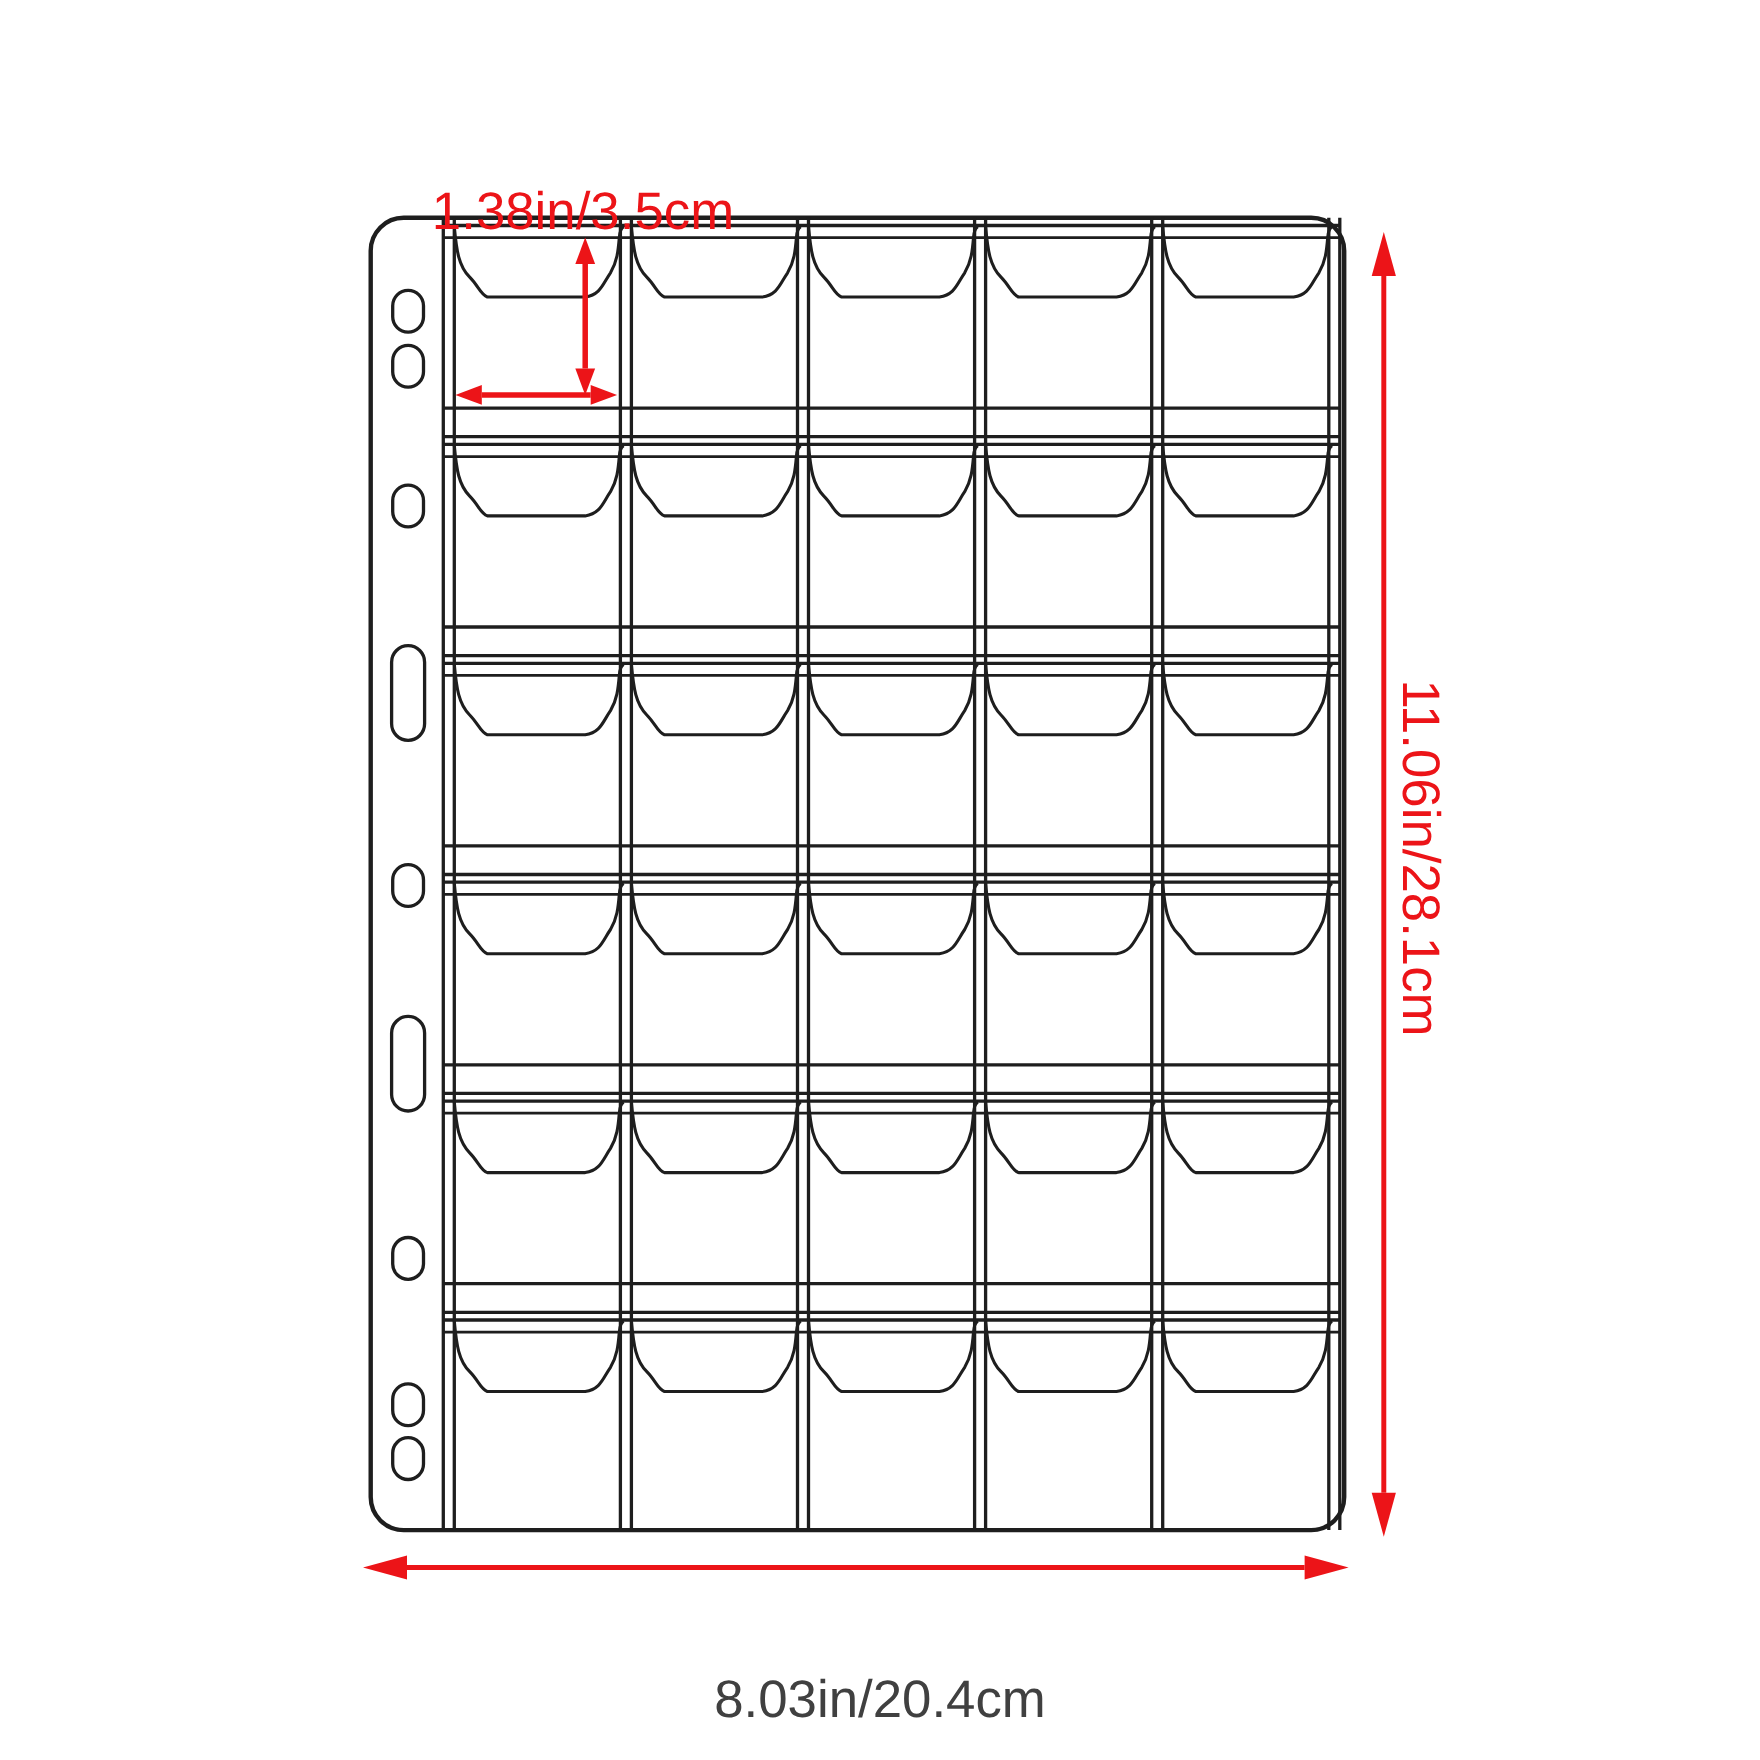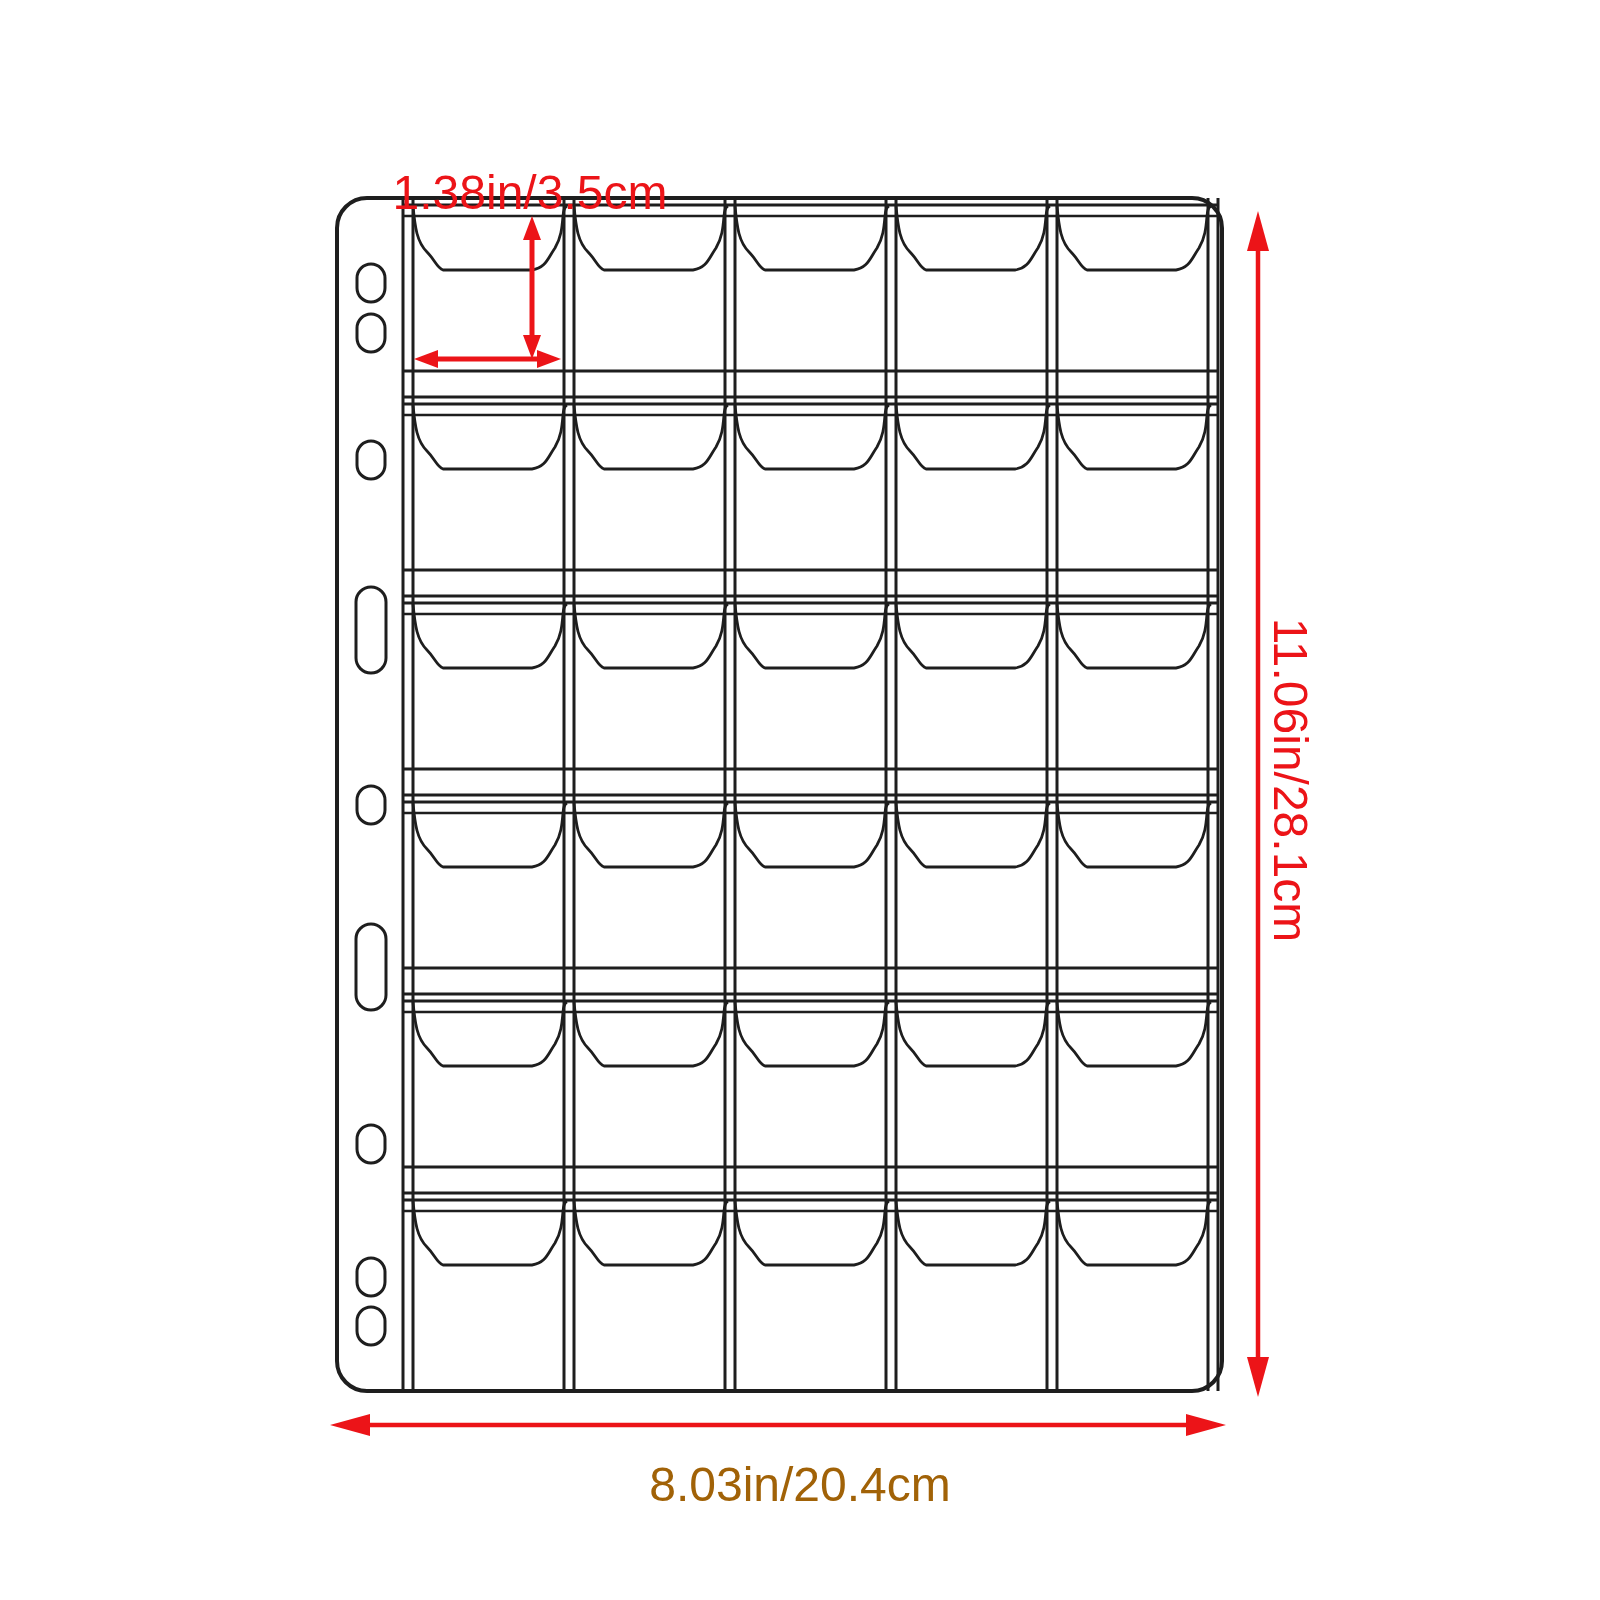--- a/index.html
+++ b/index.html
@@ -130,15 +130,15 @@
         <line x1="370" y1="1425" x2="1186" y2="1425" stroke="#ec1418" stroke-width="4.5"></line>
         <polygon points="330,1425 370,1436 370,1414" fill="#ec1418"></polygon>
         <polygon points="1226,1425 1186,1436 1186,1414" fill="#ec1418"></polygon>
       </g>
   </svg>
 
   <div class="dim-label" id="lbl-pocket" style="left: 530px; top: 161px; color: rgb(236, 20, 24); margin-top: 32px;">1.38in/3.5cm</div>
 
   <div class="dim-label rotated" id="lbl-height" style="left: 1290px; top: 780px; color: rgb(236, 20, 24);">11.06in/28.1cm</div>
 
-  <div class="dim-label" id="lbl-width" style="left: 800px; top: 1485px; color: #a16207;">8.03in/20.4cm</div>
+  <div class="dim-label" id="lbl-width" style="left: 800px; top: 1546px; color: #404040;">8.03in/20.4cm</div>
 
 </div>
 
 </body></html>

